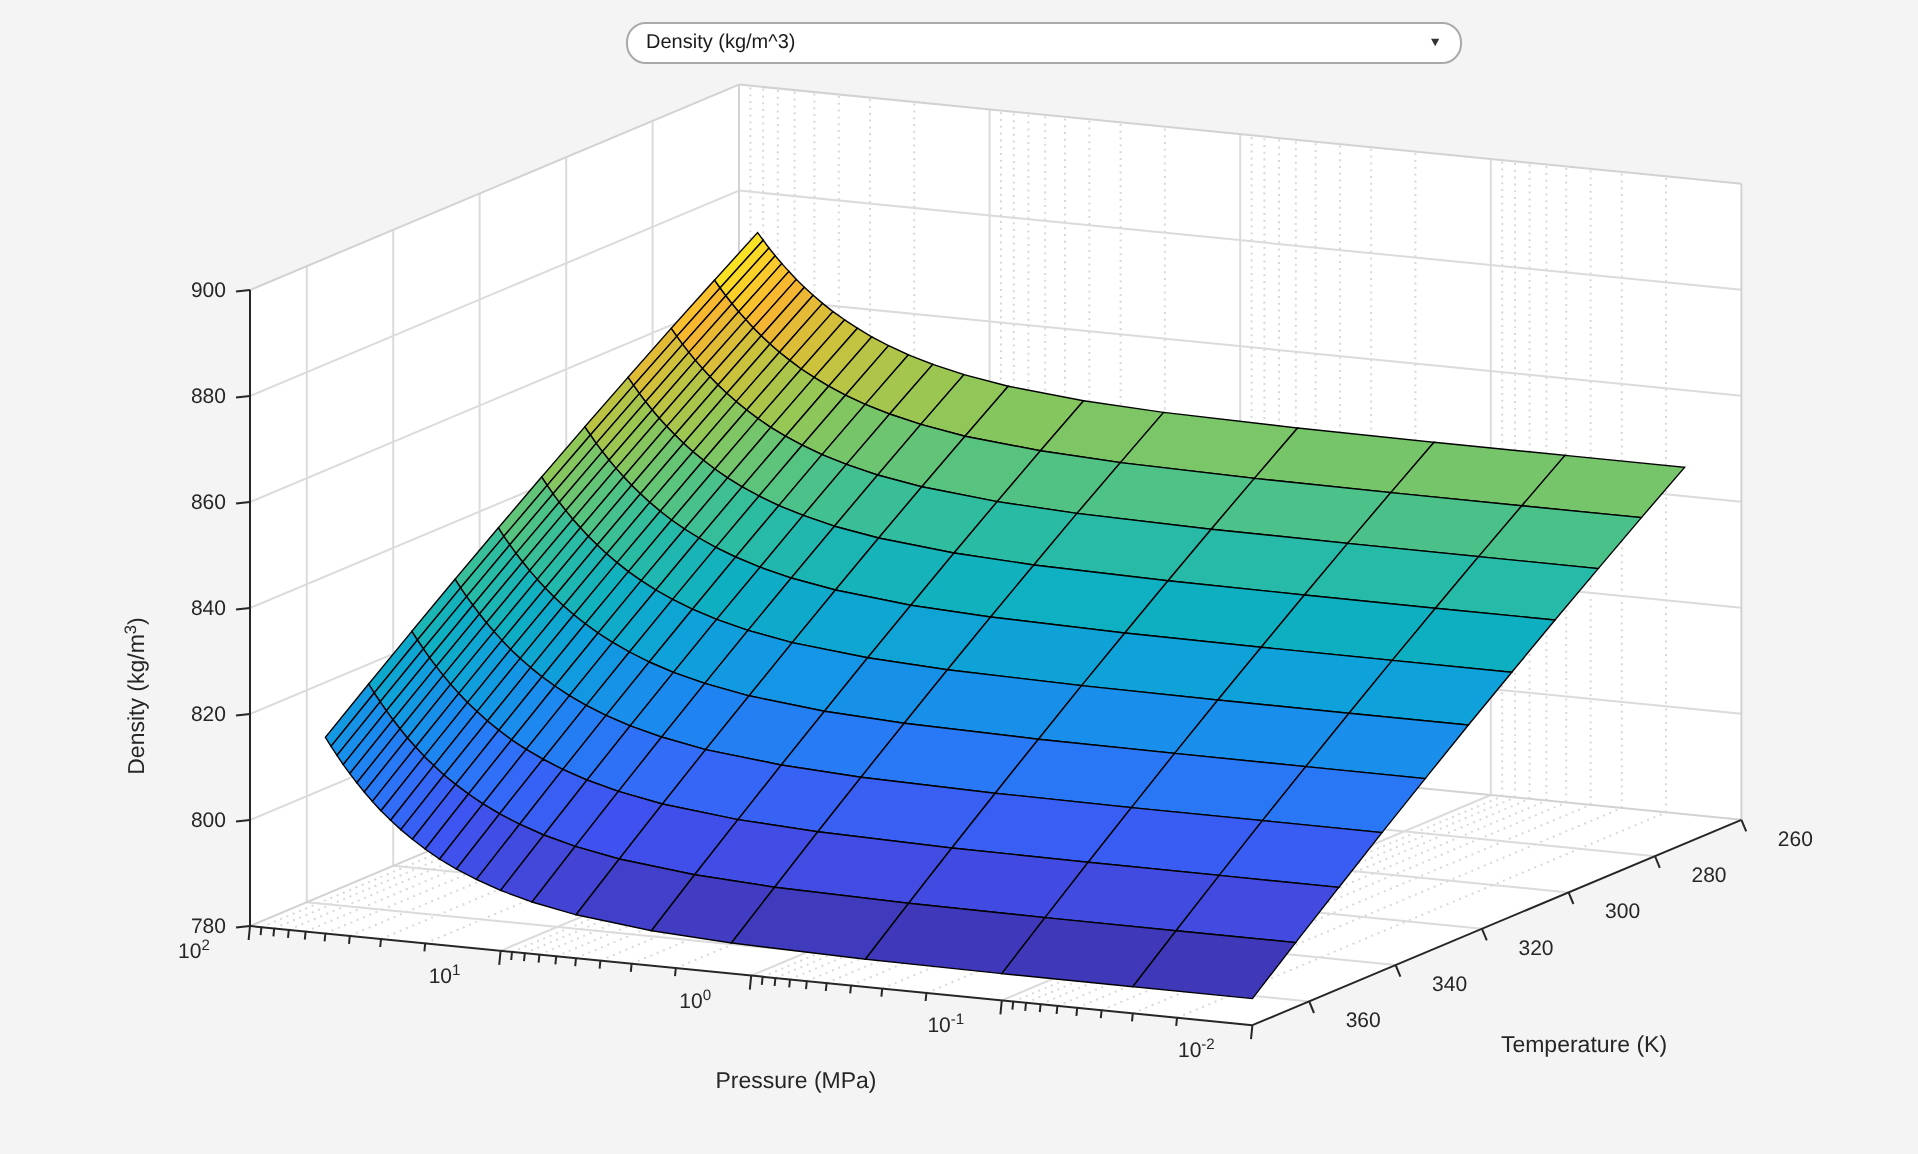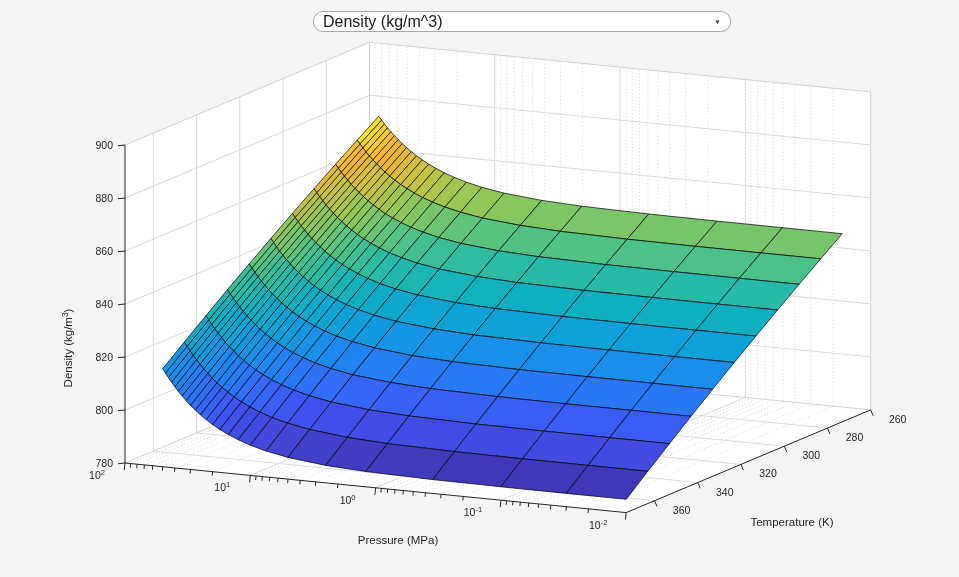--- a/index.html
+++ b/index.html
@@ -3,21 +3,21 @@
 <meta charset="utf-8">
 <style>
   html,body{margin:0;padding:0;width:959px;height:577px;overflow:hidden;
     font-family:"Liberation Sans",sans-serif;background:#f4f4f4;}
   #figure{position:relative;width:959px;height:577px;background:#f4f4f4;}
   #plot-svg{position:absolute;left:0;top:0;}
   #prop-dropdown{position:absolute;left:313px;top:11px;width:418px;height:21px;
     background:#ffffff;border:1px solid #a9a9a9;border-radius:10px;
     display:flex;align-items:center;justify-content:space-between;
     padding:0 9px;box-sizing:border-box;cursor:pointer;}
-  #prop-dropdown .val{font-size:16px;color:#1a1a1a;white-space:nowrap;}
+  #prop-dropdown .val{font-size:10px;color:#1a1a1a;white-space:nowrap;}
   #prop-dropdown .caret{font-size:7px;color:#333;transform:scaleY(0.9);}
   svg text{fill:#262626;}
 </style>
 </head>
 <body>
 
 <div id="figure">
   <svg id="plot-svg" width="959" height="577" viewBox="0 0 959 577">
       <g>
         <polygon points="125,463 125,145 369.5,42.3 369.5,360.3" fill="#ffffff"></polygon>

